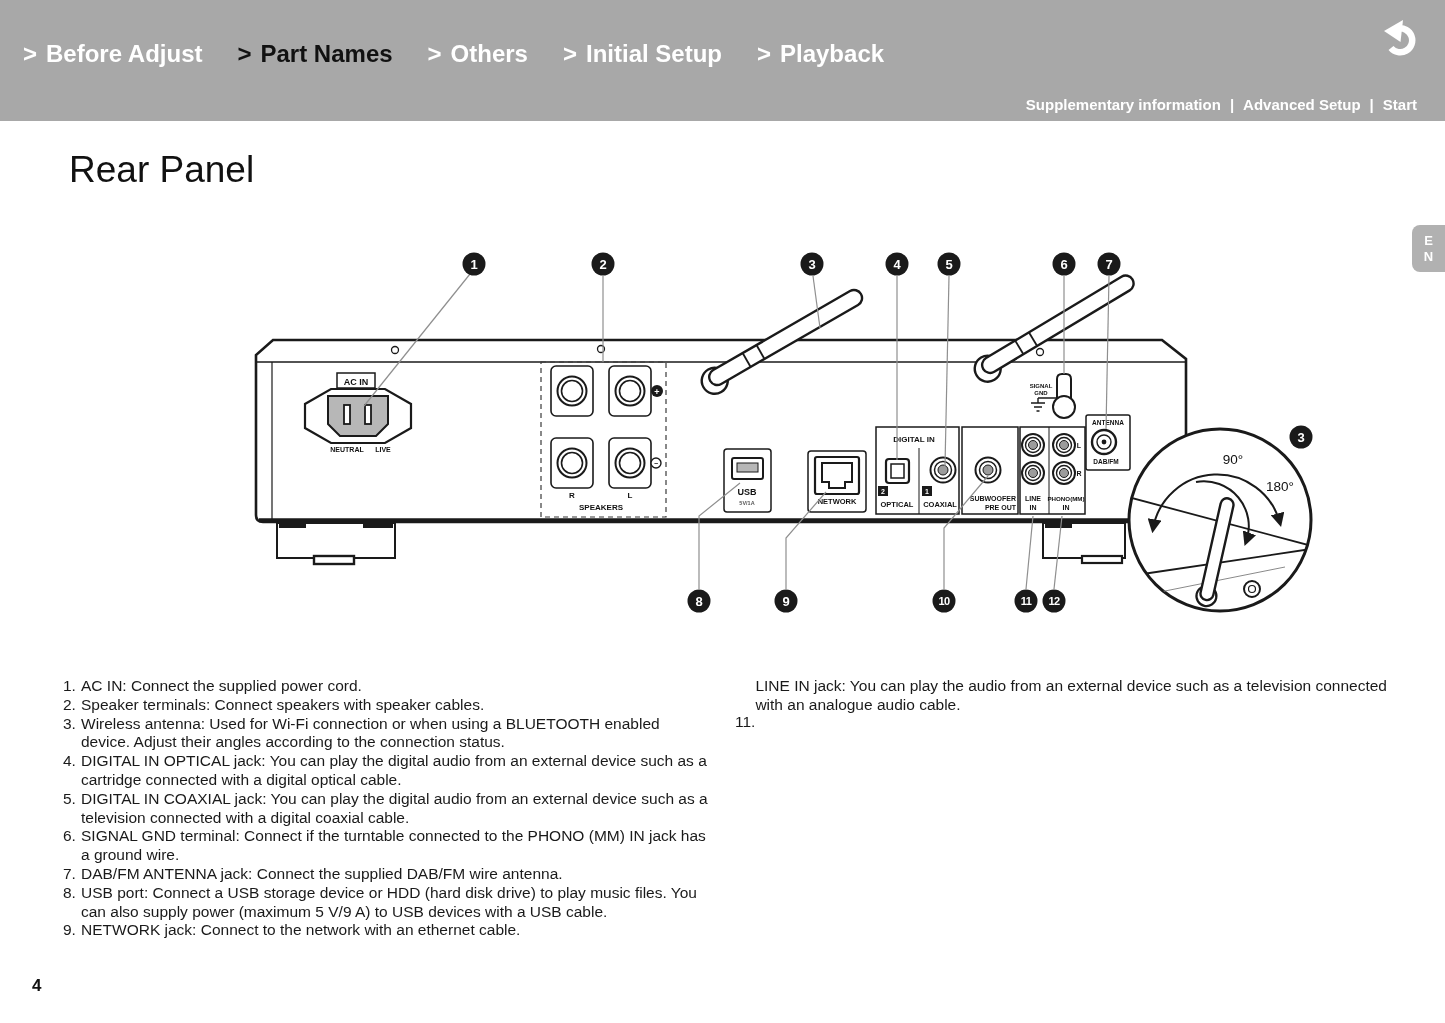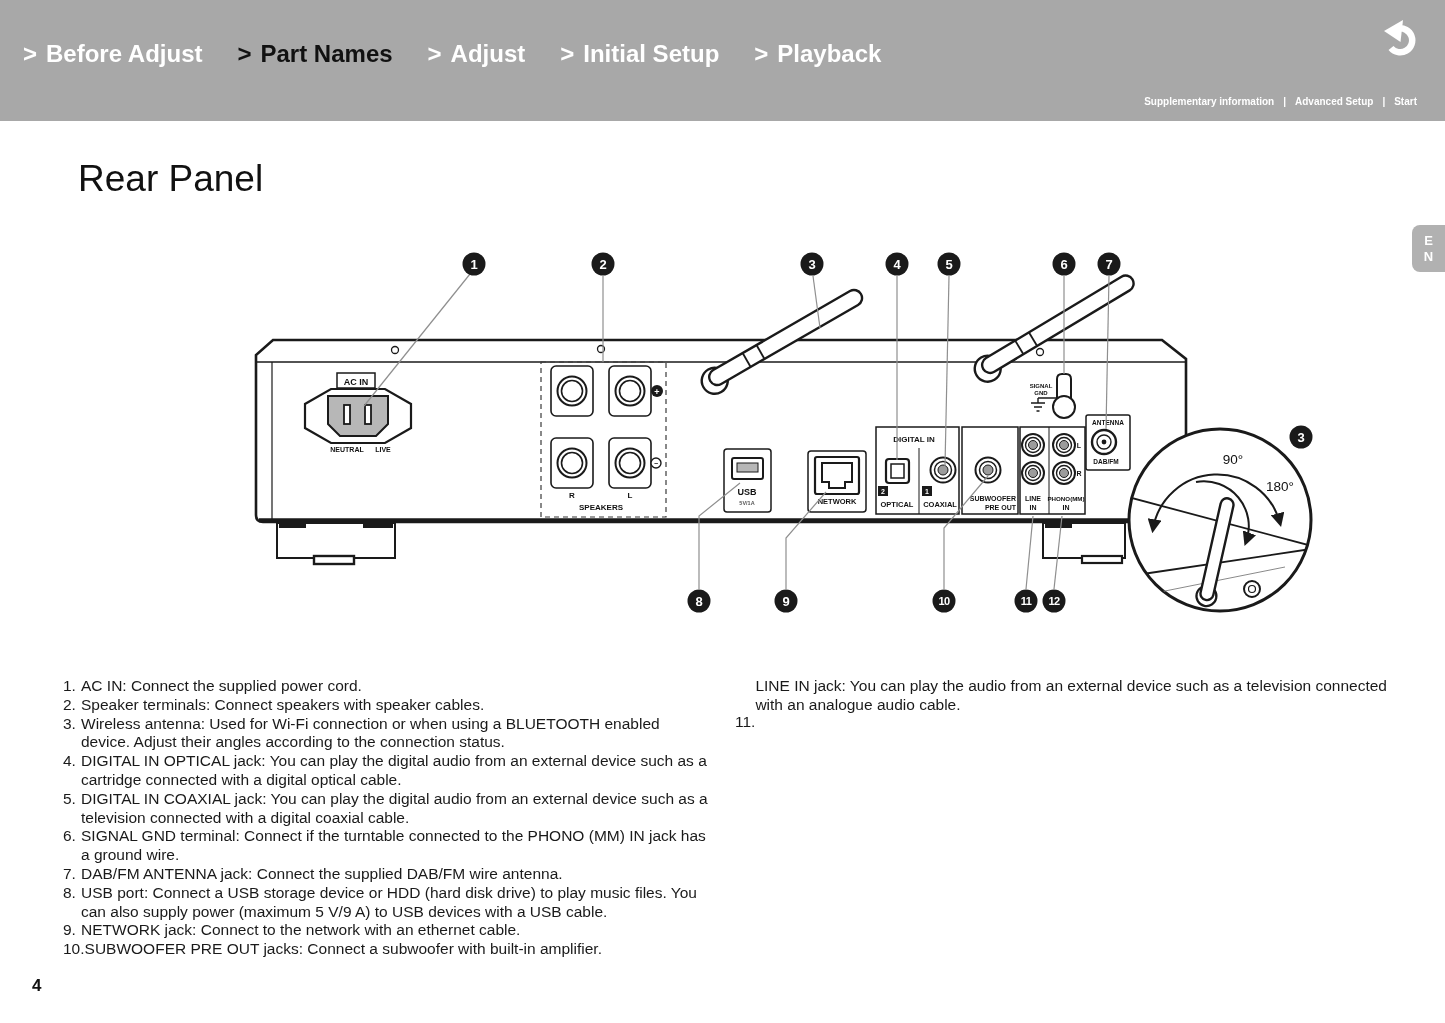--- a/index.html
+++ b/index.html
@@ -8,25 +8,25 @@
     background:#ffffff;font-family:"Liberation Sans",sans-serif;color:#1a1a1a;
   }
   
   .topbar{position:absolute;left:0;top:0;width:1445px;height:121px;background:#a8a8a8;}
   .nav{position:absolute;left:23px;top:40px;display:flex;gap:35px;align-items:baseline;
        font-weight:bold;font-size:24px;color:#ffffff;white-space:nowrap;}
   .nav .item{display:flex;align-items:baseline;cursor:pointer;}
   .nav .chev{margin-right:9px;}
   .nav .item.active{color:#111111;}
   .subnav{position:absolute;top:96px;right:28px;display:flex;align-items:baseline;
-          font-weight:bold;font-size:10px;color:#ffffff;white-space:nowrap;}
+          font-weight:bold;font-size:15px;color:#ffffff;white-space:nowrap;}
   .subnav .sep{margin:0 9px;}
   .backico{position:absolute;top:16px;right:24px;width:40px;height:40px;}
   
-  .pagetitle{position:absolute;left:62px;top:142px;font-size:37px;font-weight:400;color:#111;margin:16px;}
+  .pagetitle{position:absolute;left:62px;top:142px;font-size:37px;font-weight:400;color:#111;margin:7px;}
   .pagenum{position:absolute;left:32px;top:976px;font-size:17px;font-weight:bold;color:#111;}
   .lang-tab{position:absolute;right:0;top:225px;width:33px;height:47px;background:#b1b1b1;
             border-radius:8px 0 0 8px;color:#ffffff;font-weight:bold;font-size:13px;
             display:flex;align-items:center;justify-content:center;
             writing-mode:vertical-lr;text-orientation:upright;letter-spacing:1px;cursor:pointer;}
   
   .legend{position:absolute;top:677px;font-size:15.5px;line-height:18.8px;color:#1a1a1a;}
   .legend.left{left:63px;width:648px;}
   .legend.right{left:735px;width:682px;}
   .legend .item{display:flex;}
@@ -64,21 +64,21 @@
     <span class="item">
       <span class="chev">&gt;</span>
       <span>Before Adjust</span>
     </span>
     <span class="item active">
       <span class="chev">&gt;</span>
       <span>Part Names</span>
     </span>
     <span class="item">
       <span class="chev">&gt;</span>
-      <span>Adjust</span>
+      <span>Others</span>
     </span>
     <span class="item">
       <span class="chev">&gt;</span>
       <span>Initial Setup</span>
     </span>
     <span class="item">
       <span class="chev">&gt;</span>
       <span>Playback</span>
     </span>
   </div>
@@ -353,23 +353,19 @@
       <span class="txt">DAB/FM ANTENNA jack: Connect the supplied DAB/FM wire antenna.</span>
     </div>
   <div class="item">
       <span class="num">8.</span>
       <span class="txt">USB port: Connect a USB storage device or HDD (hard disk drive) to play music files. You can also supply power (maximum 5 V/9 A) to USB devices with a USB cable.</span>
     </div>
   <div class="item">
       <span class="num">9.</span>
       <span class="txt">NETWORK jack: Connect to the network with an ethernet cable.</span>
     </div>
-  <div class="item">
-      <span class="num">10.</span>
-      <span class="txt">SUBWOOFER PRE OUT jacks: Connect a subwoofer with built-in amplifier.</span>
-    </div>
 </div>
 <div class="legend right">
   <div class="item">
       <span class="num">11.</span>
       <span class="txt">LINE IN jack: You can play the audio from an external device such as a television connected with an analogue audio cable.</span>
     </div>
 </div>
 
 </body></html>

